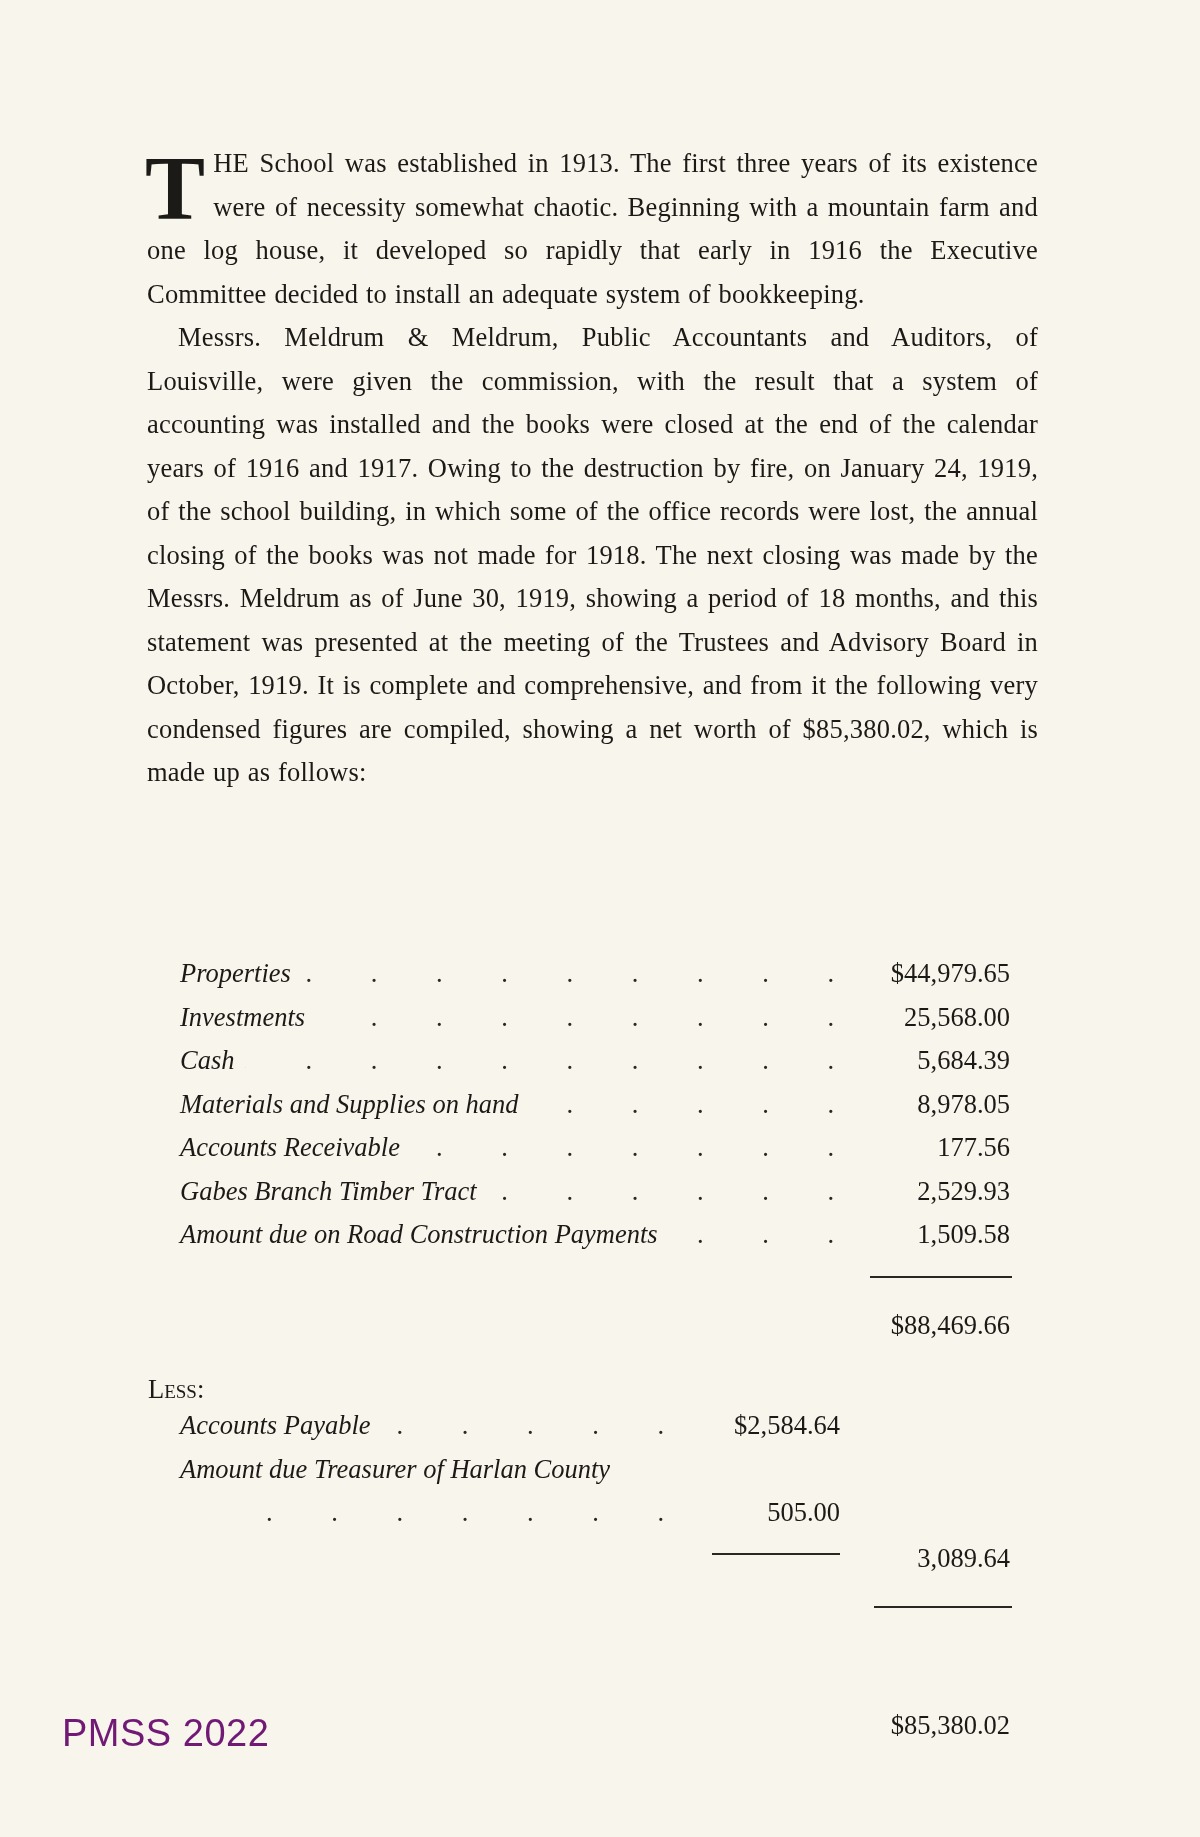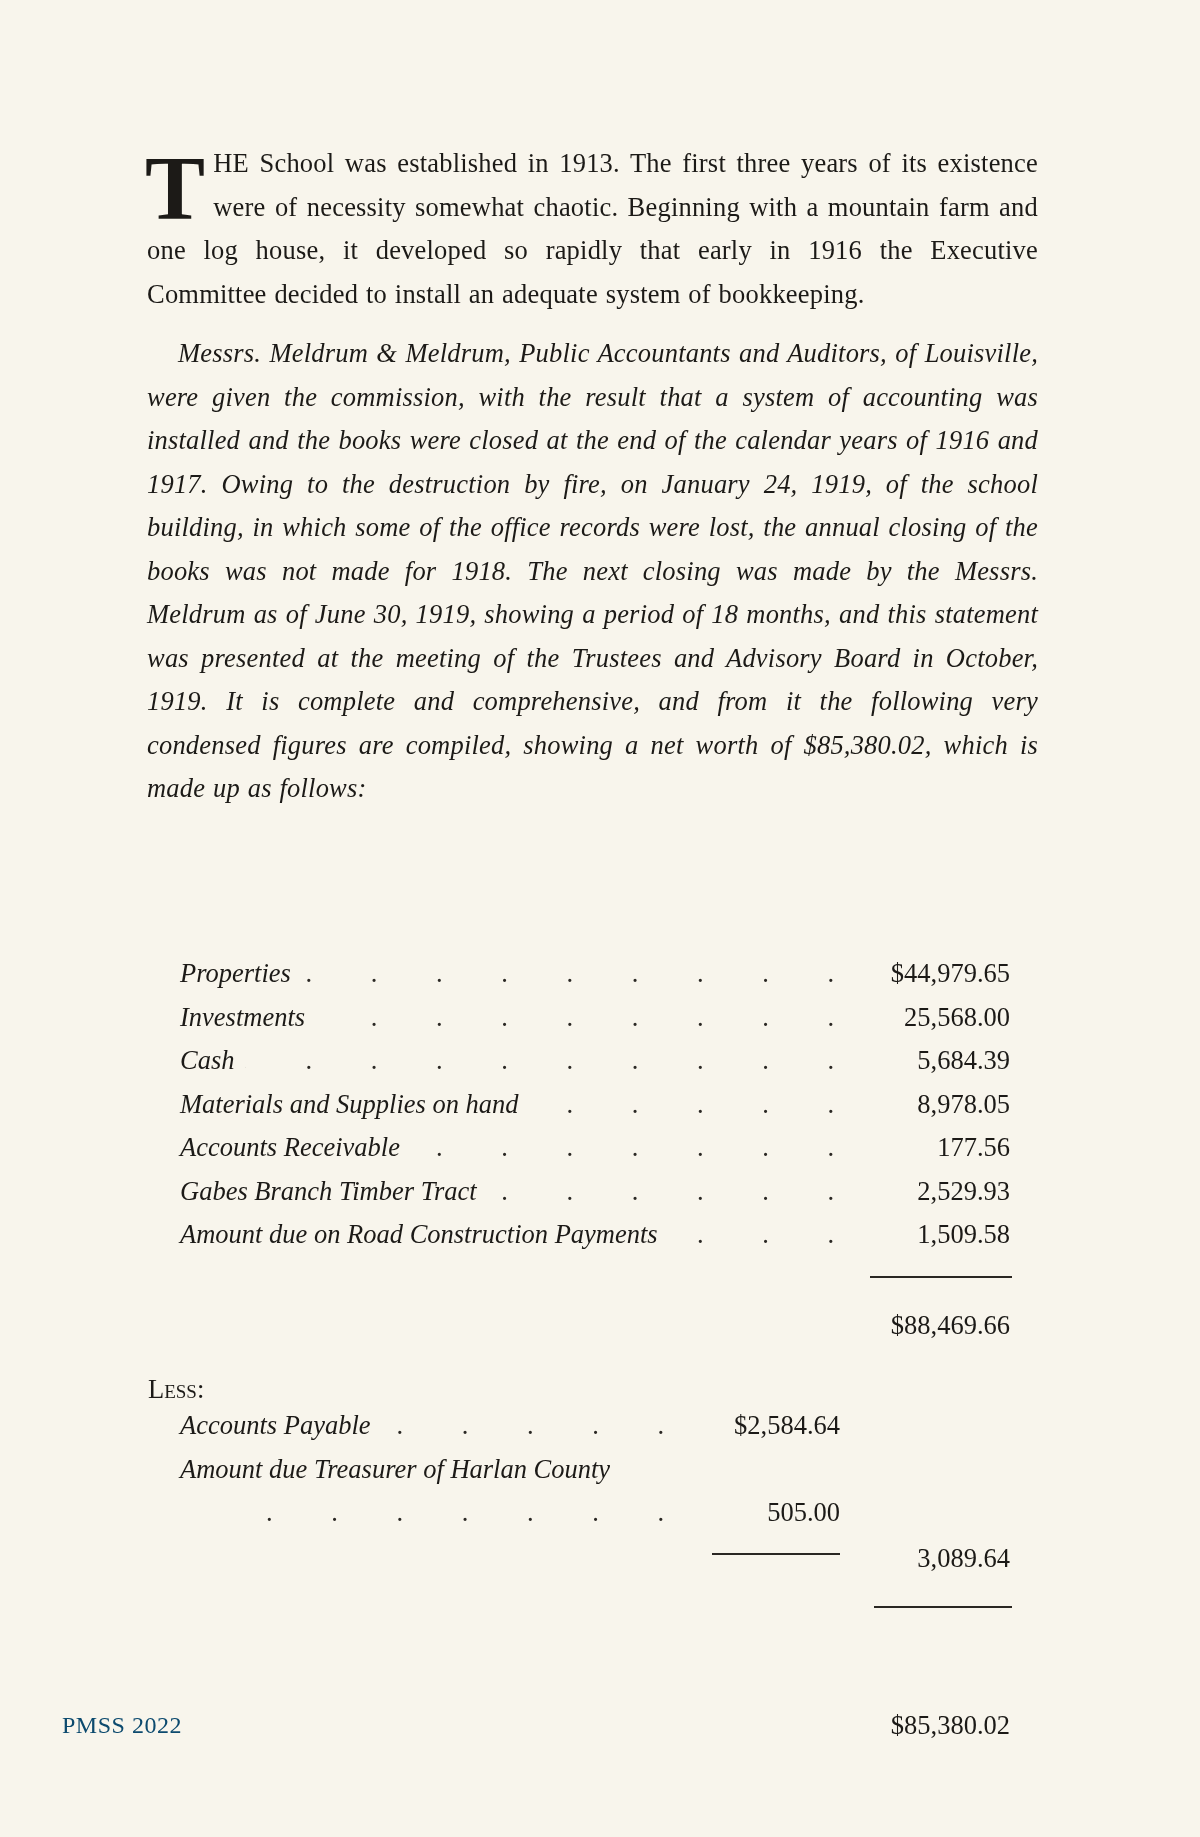--- a/index.html
+++ b/index.html
@@ -9,21 +9,21 @@
     font-family: "Liberation Serif", "DejaVu Serif", serif;
     color: #1c1a17;
   }
   .page { position: absolute; inset: 0; }
   .body-text {
     position: absolute; left: 147px; top: 142px; width: 891px;
     font-size: 26.5px; line-height: 43.5px;
     text-align: justify; letter-spacing: 0.2px; word-spacing: 1px;
   }
   .para { margin: 0; }
-  .para + .para { margin-top: 16px; text-indent: 31px; font-style: italic; }
+  .para + .para { margin-top: 0; text-indent: 31px; }
   .dropcap {
     float: left; font-size: 90px; line-height: 66px; height: 70px;
     margin: 14px 8px 0 -2px; font-weight: bold; font-family: "Liberation Serif", serif;
   }
   .smallcaps { font-variant: small-caps; }
 
   .ledger { position: absolute; left: 180px; top: 952px; width: 830px; font-size: 26.5px; }
   .row { position: relative; height: 43.5px; line-height: 43.5px; white-space: nowrap; }
   .row .label { position: absolute; left: 0; background: transparent; font-style: italic; }
   .row .leader {
@@ -34,22 +34,22 @@
 
   .rule { position: absolute; height: 2px; background: #2a2723; }
   .total-amt { position: absolute; font-size: 26.5px; text-align: center; }
 
   .less-label { position: absolute; left: 148px; top: 1360px; font-size: 26.5px; line-height: 43.5px; margin-top: 8px; }
   .less { position: absolute; left: 180px; top: 1404px; width: 660px; font-size: 26.5px; }
   .less .row .leader { right: 150px; }
 
   .watermark {
     position: absolute; left: 62px; top: 1712px;
-    font-family: Liberation Serif, serif;
-    font-size: 24px; color: #0c4a6e; letter-spacing: 0.5px;
+    font-family: Liberation Sans, sans-serif;
+    font-size: 38px; color: #701a75; letter-spacing: 0.5px;
   }
 </style>
 </head>
 <body>
 
 <div class="page">
 
   <div class="body-text">
     <p class="para"><span class="dropcap">T</span><span class="smallcaps">HE</span><span> School was established in 1913. The first three years of its existence were of necessity somewhat chaotic. Beginning with a mountain farm and one log house, it developed so rapidly that early in 1916 the Executive Committee decided to install an adequate system of bookkeeping.</span></p>
     <p class="para">Messrs. Meldrum &amp; Meldrum, Public Accountants and Auditors, of Louisville, were given the commission, with the result that a system of accounting was installed and the books were closed at the end of the calendar years of 1916 and 1917. Owing to the destruction by fire, on January 24, 1919, of the school building, in which some of the office records were lost, the annual closing of the books was not made for 1918. The next closing was made by the Messrs. Meldrum as of June 30, 1919, showing a period of 18 months, and this statement was presented at the meeting of the Trustees and Advisory Board in October, 1919. It is complete and comprehensive, and from it the following very condensed figures are compiled, showing a net worth of $85,380.02, which is made up as follows:</p>

